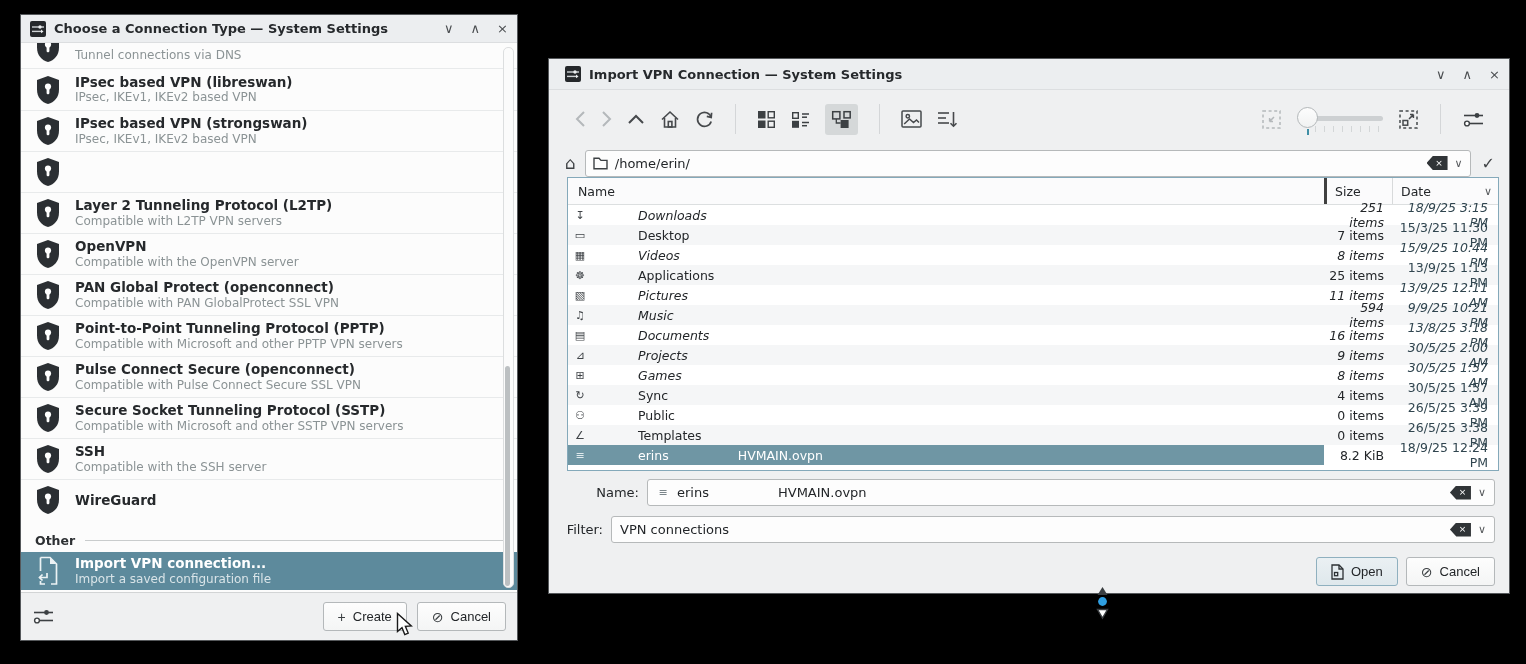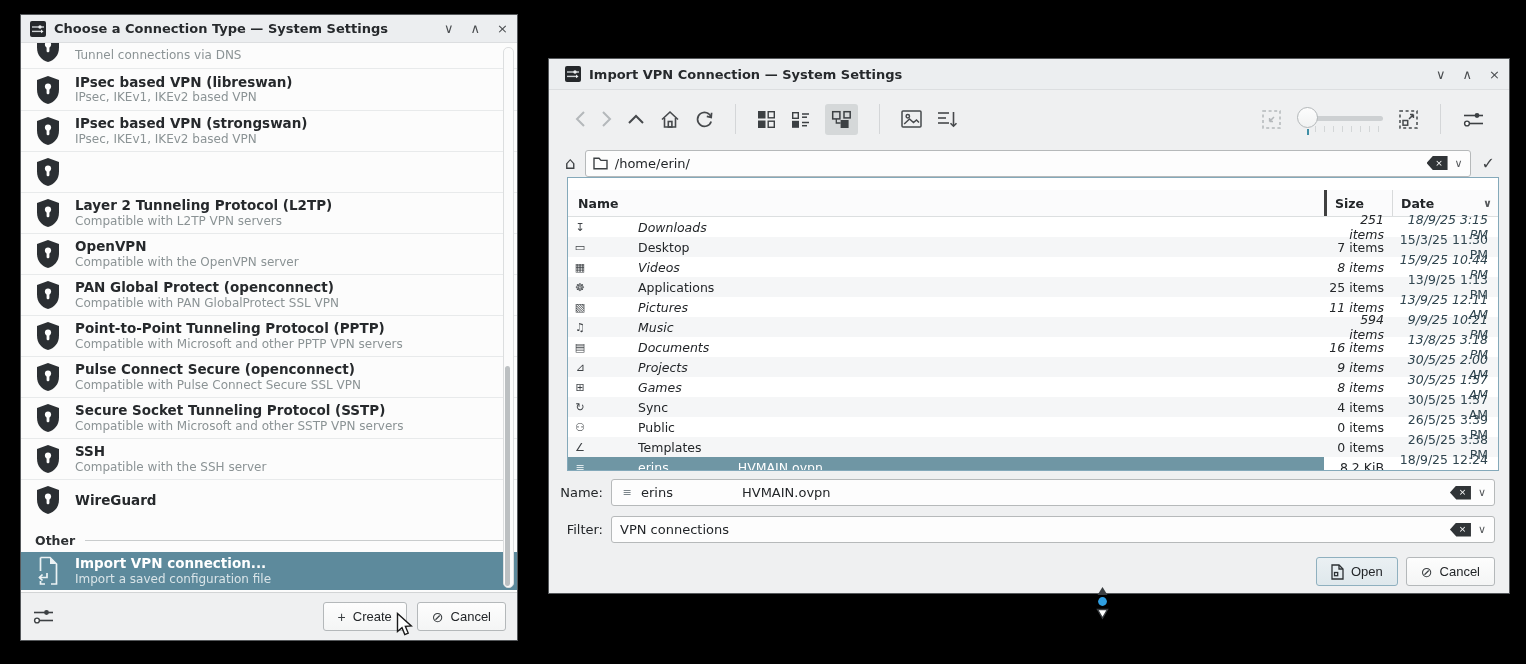--- a/index.html
+++ b/index.html
@@ -54,21 +54,21 @@
   #pathrow{height:30px;display:flex;align-items:center;padding:0 14px 0 16px;gap:9px;}
   .glyph-ico{font-size:17px;color:#3f4245;line-height:1;}
   #path-input{flex:1;height:27px;background:#fdfdfd;border:1px solid #b6b9ba;border-radius:3px;display:flex;align-items:center;gap:7px;padding:0 7px;box-sizing:border-box;}
   #path-text{font-size:13px;color:#232629;}
   .clear-tag{width:21px;height:14px;background:#303437;clip-path:polygon(30% 0,100% 0,100% 100%,30% 100%,0 50%);
              color:#fff;font-size:9px;display:flex;align-items:center;justify-content:center;flex:none;line-height:1;padding-left:4px;box-sizing:border-box;}
   .chev{font-size:11px;color:#55585b;line-height:1;}
   #check-ico{font-size:16px;color:#3f4245;margin-left:2px;}
 
   #fileview{position:absolute;left:18px;top:118px;width:932px;height:294px;background:#ffffff;border:1px solid #84a9ba;box-sizing:border-box;overflow:hidden;}
-  #fv-header{height:26px;display:flex;align-items:flex-start;background:#fbfbfc;border-bottom:1px solid #dcdfe0;font-size:12.5px;font-weight:700;margin-top:12px;}
+  #fv-header{height:26px;display:flex;align-items:flex-start;background:#fbfbfc;border-bottom:1px solid #dcdfe0;font-size:12.5px;font-weight:400;}
   .c-name{flex:1;min-width:0;display:flex;align-items:center;height:100%;box-sizing:border-box;}
   .c-size{width:68px;flex:none;text-align:right;padding-right:8px;box-sizing:border-box;}
   .c-date{width:106px;flex:none;text-align:right;padding-right:10px;box-sizing:border-box;}
   #fv-header .c-name{padding-left:10px;}
   #fv-header .c-size{border-left:3px solid #404040;text-align:left;padding-left:8px;height:100%;display:flex;align-items:center;}
   #fv-header .c-date{border-left:1px solid #d8dadb;text-align:left;padding:0 6px 0 8px;height:100%;display:flex;align-items:center;}
   #fv-header .c-date .hdr-lbl{flex:1;}
   .frow{height:20px;display:flex;align-items:center;font-size:12.5px;}
   #fv-rows .frow:nth-child(even){background:#f5f6f7;}
   .frow .c-name{padding-left:5px;gap:5px;}
@@ -605,21 +605,21 @@
       <span class="ficon">≡</span>
       <span class="fname">erins</span>
       <span class="fname2">HVMAIN.ovpn</span>
     </span>
     <span class="c-size">8.2 KiB</span>
     <span class="c-date">18/9/25 12:24 PM</span>
   </div>
 </div>
   </div>
 
-  <div class="field-row" style="top:420px;right:0;">
+  <div class="field-row" style="top:420px;right:0;padding-left:36px;">
     <span class="field-label">Name:</span>
     <span class="field">
       <span class="ficon" style="color:#7c868b;">≡</span>
       <span>erins</span>
       <span style="margin-left:62px;">HVMAIN.ovpn</span>
       <span class="spacer"></span>
       <span class="clear-tag">×</span>
       <span class="chev">∨</span>
     </span>
   </div>

